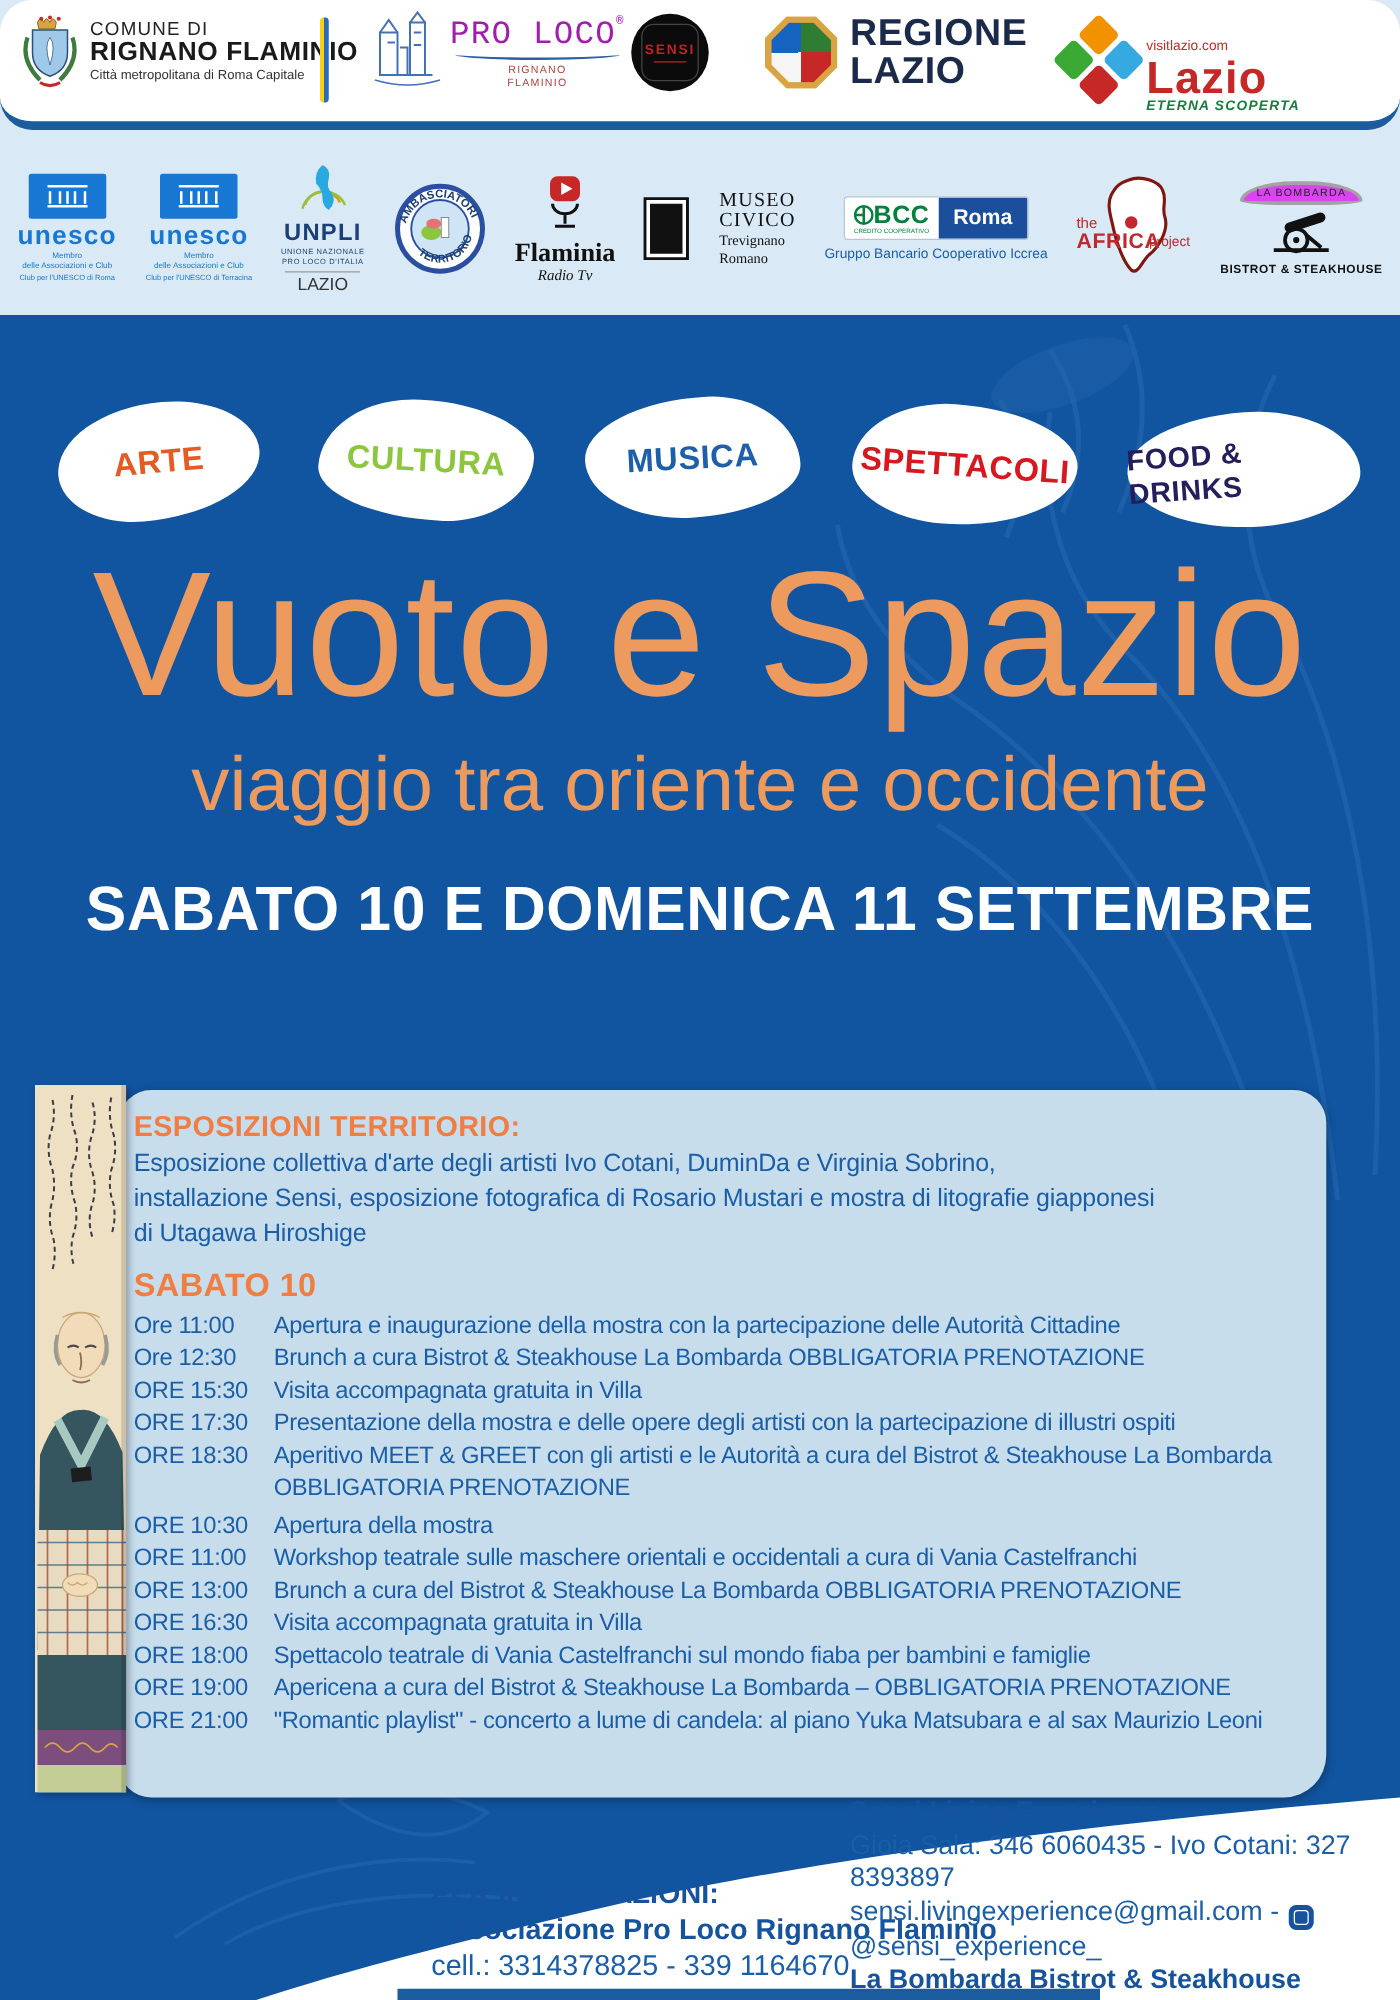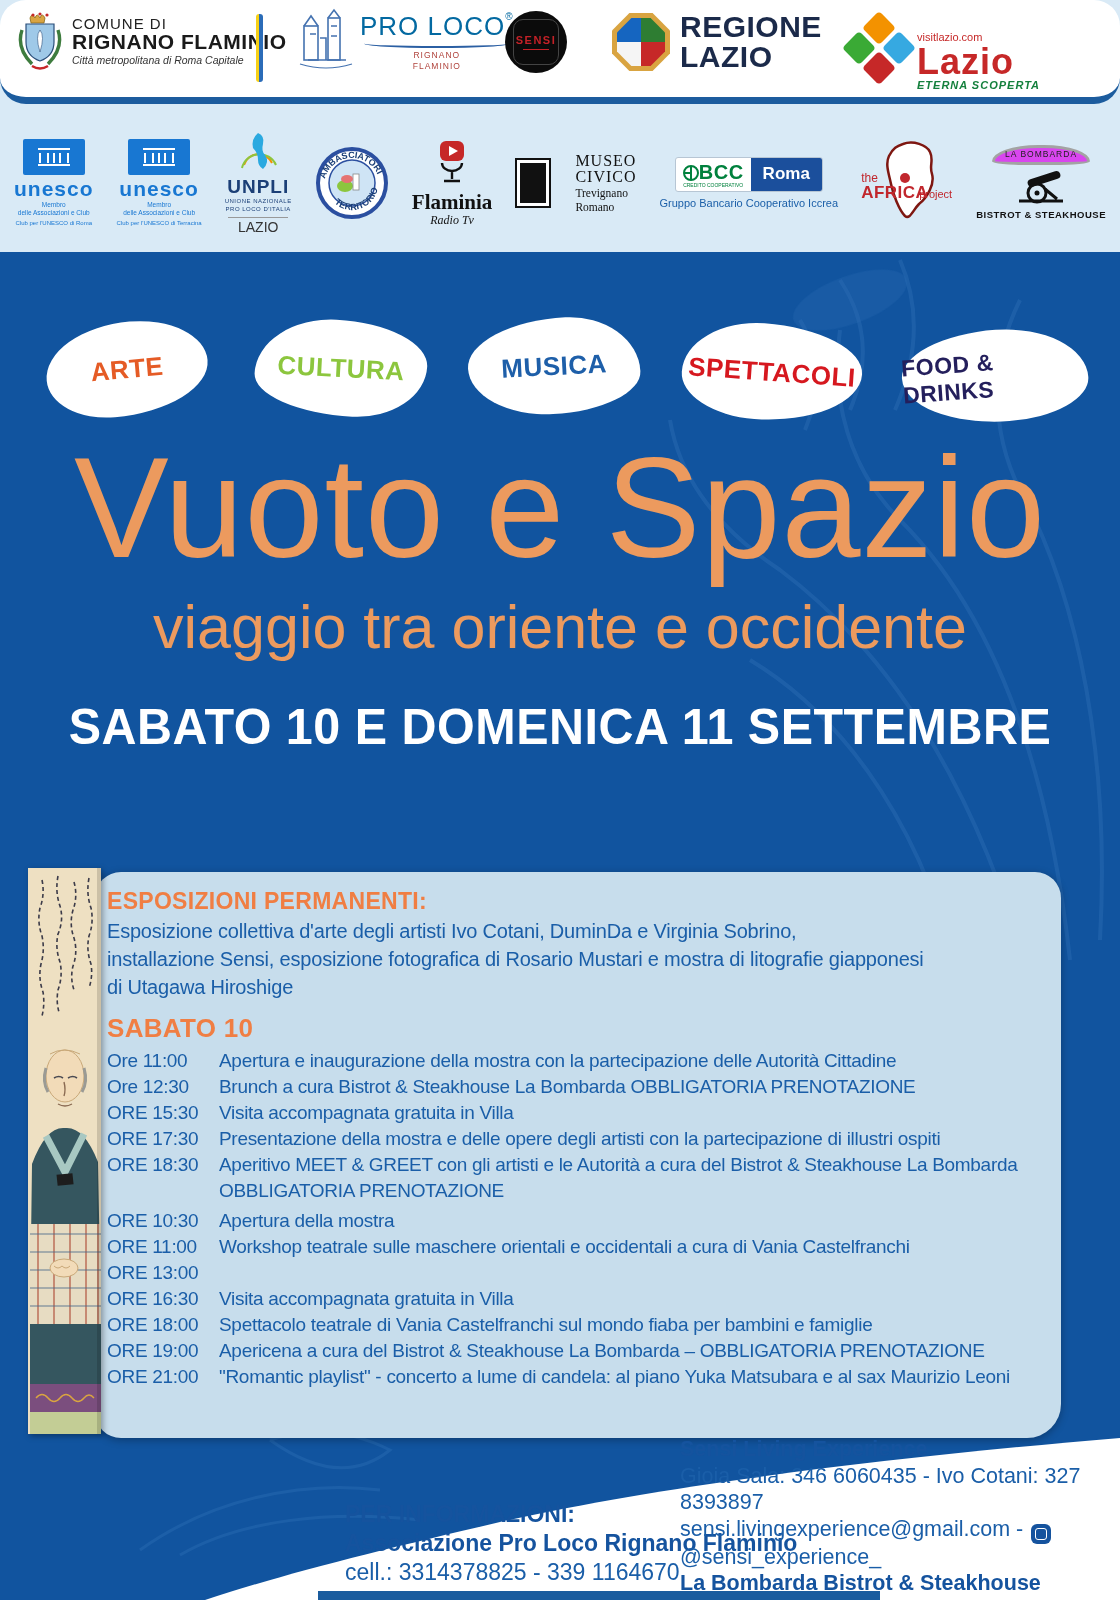--- a/index.html
+++ b/index.html
@@ -11,25 +11,25 @@
 
   
   .header{position:absolute;top:0;left:0;width:1120px;height:97px;background:#fff;
     border-bottom:7px solid #1C5C9E;border-bottom-right-radius:110px 70px;z-index:5;border-radius:26px;}
   .hitem{position:absolute;display:flex;align-items:center;}
   .comune{left:16px;top:10px;gap:8px;}
   .crest svg{display:block;}
   .comune-text{line-height:1.05;}
   .comune-top{font-size:15px;color:#222;letter-spacing:1px;}
   .comune-name{font-size:21px;font-weight:bold;color:#1a1a1a;letter-spacing:.5px;}
-  .comune-sub{font-size:10.5px;font-style:italic;color:#333;margin-top:2px;}
+  .comune-sub{font-size:10.5px;color:#333;margin-top:2px;}
   .hsep{position:absolute;left:256px;top:14px;width:7px;height:68px;background:linear-gradient(90deg,#F7D117 0 50%,#2B6CB8 50% 100%);border-radius:3px;}
   .proloco{left:298px;top:8px;gap:6px;}
   .proloco-text{text-align:center;color:#2B5FA3;}
-  .proloco-name{font-family:Liberation Sans, sans-serif;font-size:26px;letter-spacing:1px;color:#0369a1;}
+  .proloco-name{font-family:Liberation Mono, monospace;font-size:26px;letter-spacing:1px;color:#a21caf;}
   .proloco-reg{font-size:10px;vertical-align:top;}
   .proloco-swoosh{height:7px;border-bottom:2px solid #2B5FA3;border-radius:50%;margin:-3px 4px 2px;}
   .proloco-sub{font-size:8.5px;color:#B0423B;letter-spacing:1px;line-height:1.2;}
   .sensi-logo{left:505px;top:11px;width:62px;height:62px;background:#0b0b0b;border-radius:50%;display:flex;align-items:center;justify-content:center;}
   .sensi-in{width:44px;height:44px;border:1px solid #444;border-radius:10px;display:flex;flex-direction:column;align-items:center;justify-content:center;}
   .sensi-word{color:#C42127;font-size:11px;letter-spacing:1.5px;font-weight:bold;}
   .sensi-line{width:26px;border-top:1px solid #C42127;margin-top:3px;}
   .regione{left:612px;top:12px;gap:10px;}
   .reg-crest{width:58px;height:58px;background:#D9A441;display:flex;align-items:center;justify-content:center;
     clip-path:polygon(30% 0,70% 0,100% 30%,100% 70%,70% 100%,30% 100%,0 70%,0 30%);}
@@ -341,21 +341,21 @@
   <div class="blob b5">
       <span class="tag-food">FOOD &amp; DRINKS</span>
     </div>
 
   <div class="title">Vuoto e Spazio</div>
   <div class="subtitle">viaggio tra oriente e occidente</div>
   <div class="date-line">SABATO 10 E DOMENICA 11 SETTEMBRE</div>
 
   <div class="panel">
     <div class="panel-inner">
-      <div class="sec-head">ESPOSIZIONI PERMANENTI:</div>
+      <div class="sec-head">ESPOSIZIONI TERRITORIO:</div>
       <div class="para">
         <div>Esposizione collettiva d'arte degli artisti Ivo Cotani, DuminDa e Virginia Sobrino,</div>
         <div>installazione Sensi, esposizione fotografica di Rosario Mustari e mostra di litografie giapponesi</div>
         <div>di Utagawa Hiroshige</div>
       </div>
 
       <div class="sched-head">SABATO 10</div>
       <div class="rows">
         <div class="row">
             <span>Ore 11:00</span>
@@ -383,20 +383,21 @@
         <div class="row">
             <span>ORE 10:30</span>
             <span>Apertura della mostra</span>
           </div>
         <div class="row">
             <span>ORE 11:00</span>
             <span>Workshop teatrale sulle maschere orientali e occidentali a cura di Vania Castelfranchi</span>
           </div>
         <div class="row">
             <span>ORE 13:00</span>
+            <span>Brunch a cura del Bistrot &amp; Steakhouse La Bombarda OBBLIGATORIA PRENOTAZIONE</span>
           </div>
         <div class="row">
             <span>ORE 16:30</span>
             <span>Visita accompagnata gratuita in Villa</span>
           </div>
         <div class="row">
             <span>ORE 18:00</span>
             <span>Spettacolo teatrale di Vania Castelfranchi sul mondo fiaba per bambini e famiglie</span>
           </div>
         <div class="row">

